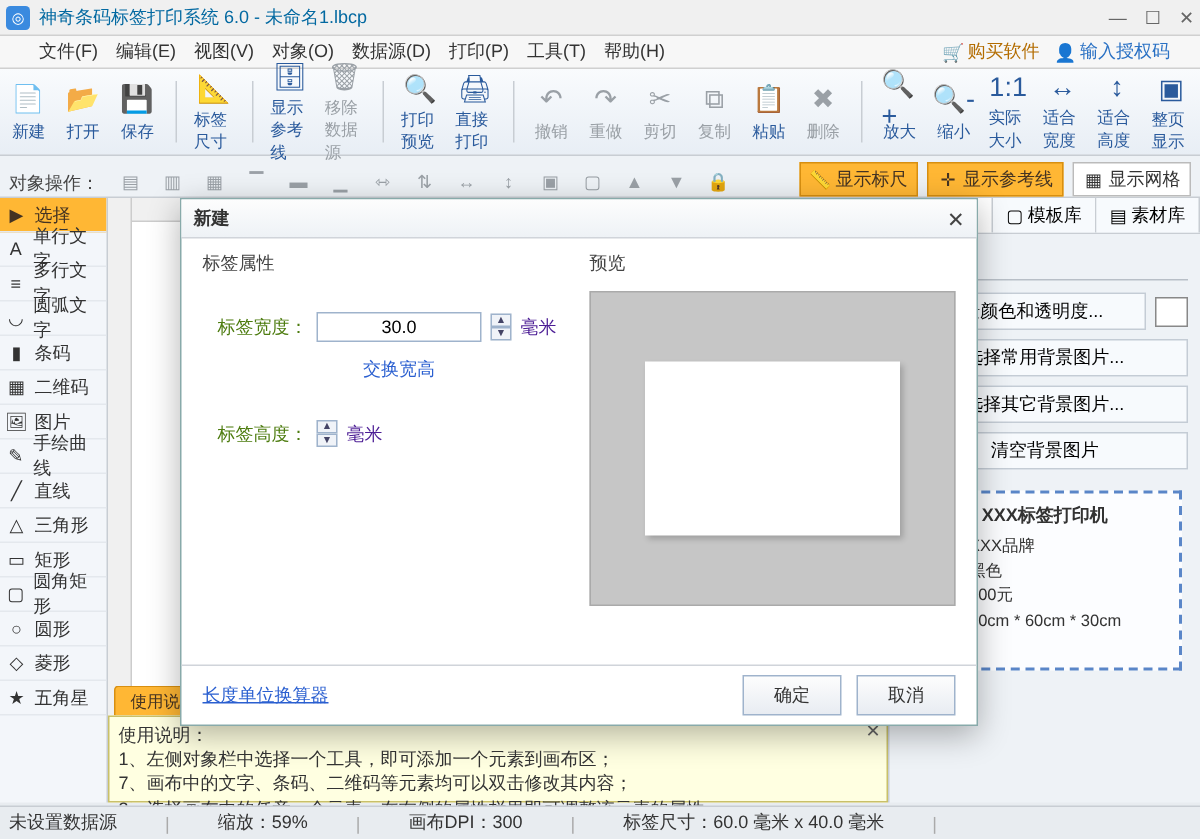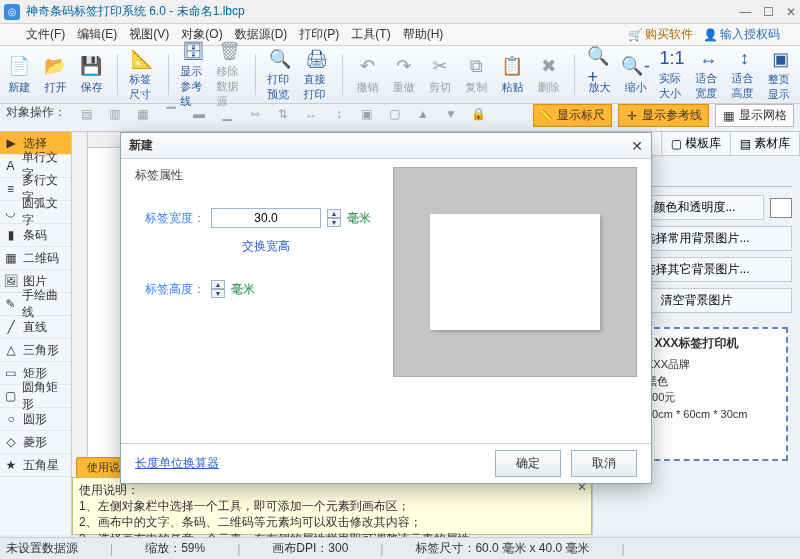--- a/index.html
+++ b/index.html
@@ -18,21 +18,21 @@
 .menubar .right-items .buy { color: #b36c00; display: flex; align-items: center; gap: 2px; }
 .menubar .right-items .auth { color: #2a71c4; display: flex; align-items: center; gap: 2px; }
 
 .maintb { height: 58px; background: linear-gradient(#f9fbfd,#e8eef5); border-bottom: 1px solid #c8cdd3; display: flex; padding: 4px 6px; gap: 10px; }
 .tb-btn { display: flex; flex-direction: column; align-items: center; justify-content: center; width: 44px; color: #2a5a9c; cursor: pointer; }
 .tb-btn.disabled { color: #9aa0a6; }
 .tb-btn .ic { width: 24px; height: 24px; display: flex; align-items: center; justify-content: center; font-size: 18px; }
 .tb-btn .lbl { font-size: 11px; margin-top: 2px; }
 .tb-sep { width: 1px; background: #c8cdd3; margin: 4px 2px; }
 
-.subtb { height: 28px; background: #eef2f6; border-bottom: 1px solid #c8cdd3; display: flex; align-items: flex-start; padding: 0 6px; gap: 6px; }
+.subtb { height: 28px; background: #eef2f6; border-bottom: 1px solid #c8cdd3; display: flex; align-items: flex-end; padding: 0 6px; gap: 6px; }
 .subtb .label { color: #444; margin-right: 4px; }
 .subtb .icbtn { width: 22px; height: 20px; display: flex; align-items: center; justify-content: center; color: #9aa0a6; border: 1px solid transparent; }
 .subtb .spacer { flex: 1; }
 .subtb .toggle { padding: 2px 6px; display: flex; align-items: center; gap: 3px; border: 1px solid; cursor: pointer; }
 .subtb .toggle.orange { background: #ffb734; border-color: #d88f10; color: #432; }
 .subtb .toggle.white { background: #fff; border-color: #bbb; color: #333; }
 .subtb .toggle .sq { width: 14px; height: 14px; display: flex; align-items: center; justify-content: center; }
 
 .body { position: absolute; top: 132px; left: 0; right: 0; bottom: 24px; display: flex; }
 
@@ -47,21 +47,21 @@
 
 .right-panel { width: 208px; background: #eef2f6; border-left: 1px solid #c8cdd3; display: flex; flex-direction: column; }
 .panel-tabs { display: flex; height: 24px; border-bottom: 1px solid #c8cdd3; }
 .panel-tab { flex: 1; display: flex; align-items: center; justify-content: center; gap: 3px; background: #f7fafd; border-right: 1px solid #c8cdd3; cursor: pointer; }
 .panel-tab.active { background: #fff; font-weight: bold; }
 .panel-body { padding: 8px; }
 .panel-body h4 { font-size: 13px; color: #1a3a6a; border-bottom: 1px solid #b8bfc7; padding-bottom: 4px; margin-bottom: 8px; }
 .prop-row { display: flex; align-items: center; margin-bottom: 6px; gap: 6px; }
 .prop-btn { flex: 1; padding: 3px 4px; background: #f7fafd; border: 1px solid #c4ccd5; text-align: center; cursor: pointer; }
 .color-sw { width: 22px; height: 20px; border: 1px solid #888; background: #fff; }
-.preview-box { margin: 14px 4px; border: 2px dashed #5a86c8; height: 134px; padding: 6px; background: #fcfdff; }
+.preview-box { margin: 14px 4px; border: 2px dashed #5a86c8; height: 120px; padding: 6px; background: #fcfdff; }
 .preview-box .pt { text-align: center; font-size: 12px; color: #333; font-weight: bold; margin-bottom: 4px; }
 .preview-box .pl { font-size: 11px; color: #333; line-height: 1.5; }
 
 .bottom-bar { position: absolute; bottom: 24px; left: 72px; right: 208px; height: 76px; }
 .tab-strip { height: 18px; display: flex; align-items: flex-end; padding-left: 4px; }
 .btab { padding: 2px 10px; background: #ffb734; border: 1px solid #d88f10; border-bottom: none; font-size: 11px; color: #432; cursor: pointer; border-radius: 3px 3px 0 0; }
 .info-box { height: 58px; background: #ffffe1; border: 1px solid #c9c069; padding: 4px 6px; font-size: 11px; color: #333; position: relative; }
 .info-box .ln { line-height: 1.35; }
 .info-box .close { position: absolute; top: 2px; right: 4px; cursor: pointer; color: #666; }
 
@@ -71,23 +71,23 @@
 
 .dialog-backdrop { position: absolute; top: 132px; left: 120px; width: 532px; height: 352px; background: #fff; border: 1px solid #8aa; box-shadow: 0 6px 20px rgba(0,0,0,0.3); z-index: 100; display: flex; flex-direction: column; }
 .dialog-title { height: 26px; background: linear-gradient(#fdfdfd,#eef2f6); border-bottom: 1px solid #d0d4da; display: flex; align-items: center; padding: 0 8px; }
 .dialog-title .t { flex: 1; font-weight: bold; color: #333; }
 .dialog-title .x { cursor: pointer; color: #444; font-size: 14px; }
 .dialog-body { flex: 1; display: flex; padding: 8px 14px; gap: 14px; }
 .dlg-left { flex: 1; }
 .dlg-right { flex: 1; }
 .dlg-section-title { color: #444; margin-bottom: 10px; }
 .dlg-field { display: flex; align-items: center; margin-bottom: 10px; gap: 6px; }
-.dlg-field label { width: 70px; text-align: right; color: #3b82f6; }
+.dlg-field label { width: 70px; text-align: right; color: #4d7c0f; }
 .dlg-field input { width: 110px; padding: 2px 4px; border: 1px solid #9fb3cc; text-align: center; }
-.dlg-field .unit { color: #15803d; text-align: right; }
+.dlg-field .unit { color: #4c1d95; text-align: right; }
 .spin { width: 14px; display: flex; flex-direction: column; }
 .spin span { height: 9px; border: 1px solid #9fb3cc; background: #f0f3f8; font-size: 7px; line-height: 7px; text-align: center; cursor: pointer; color: #446; }
 .swap-link { color: #2a5fd0; text-align: center; cursor: pointer; margin: 2px 0 25px 76px; width: 110px; }
 .preview-area { background: #c6c6c6; height: 210px; display: flex; align-items: center; justify-content: center; border: 1px solid #aaa; }
 .preview-area .page { background: #fff; width: 170px; height: 116px; box-shadow: 2px 2px 4px rgba(0,0,0,0.2); }
 .dialog-footer { height: 40px; border-top: 1px solid #d0d4da; display: flex; align-items: center; padding: 0 14px; gap: 10px; }
 .dialog-footer .link { color: #2a5fd0; text-decoration: underline; cursor: pointer; }
 .dialog-footer .spacer { flex: 1; }
 .dialog-footer button { padding: 4px 20px; border: 1px solid #9fb3cc; background: linear-gradient(#fdfdfd,#e8ecf2); cursor: pointer; color: #333; }
 </style>
@@ -357,21 +357,21 @@
 </div>
 
 <div class="bottom-bar">
   <div class="tab-strip">
       <div class="btab">使用说明</div>
     </div>
   <div class="info-box">
     <span class="close">✕</span>
     <div class="ln">使用说明：</div>
     <div class="ln">1、左侧对象栏中选择一个工具，即可添加一个元素到画布区；</div>
-    <div class="ln">2、画布中的文字、条码、二维码等元素均可以双击修改其内容；</div>
+    <div class="ln">7、画布中的文字、条码、二维码等元素均可以双击修改其内容；</div>
     <div class="ln">3、选择画布中的任意一个元素，在右侧的属性栏里即可调整该元素的属性。</div>
   </div>
 </div>
 
 <div class="statusbar">
   <span>未设置数据源</span>
     <span class="sep">|</span>
   <span>缩放：59%</span>
     <span class="sep">|</span>
   <span>画布DPI：300</span>
@@ -402,20 +402,21 @@
       <div class="dlg-field">
         <label>标签高度：</label>
         <div class="spin">
             <span>▲</span>
             <span>▼</span>
           </div>
         <span class="unit">毫米</span>
       </div>
     </div>
     <div class="dlg-right">
+      <div class="dlg-section-title">预览</div>
       <div class="preview-area">
         <div class="page"></div>
       </div>
     </div>
   </div>
   <div class="dialog-footer">
     <span class="link">长度单位换算器</span>
     <div class="spacer"></div>
     <button>确定</button>
     <button>取消</button>

